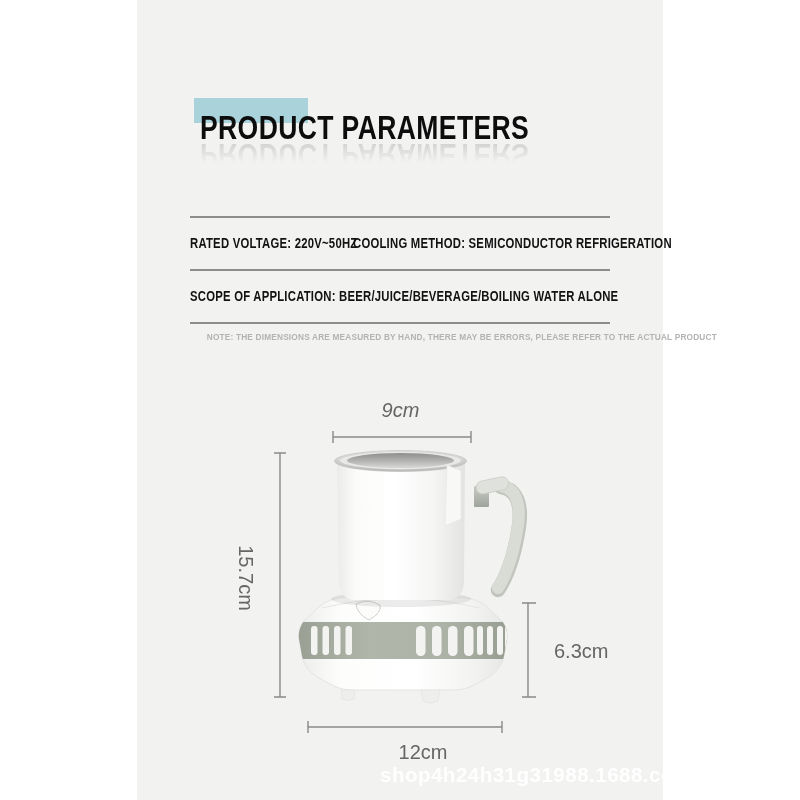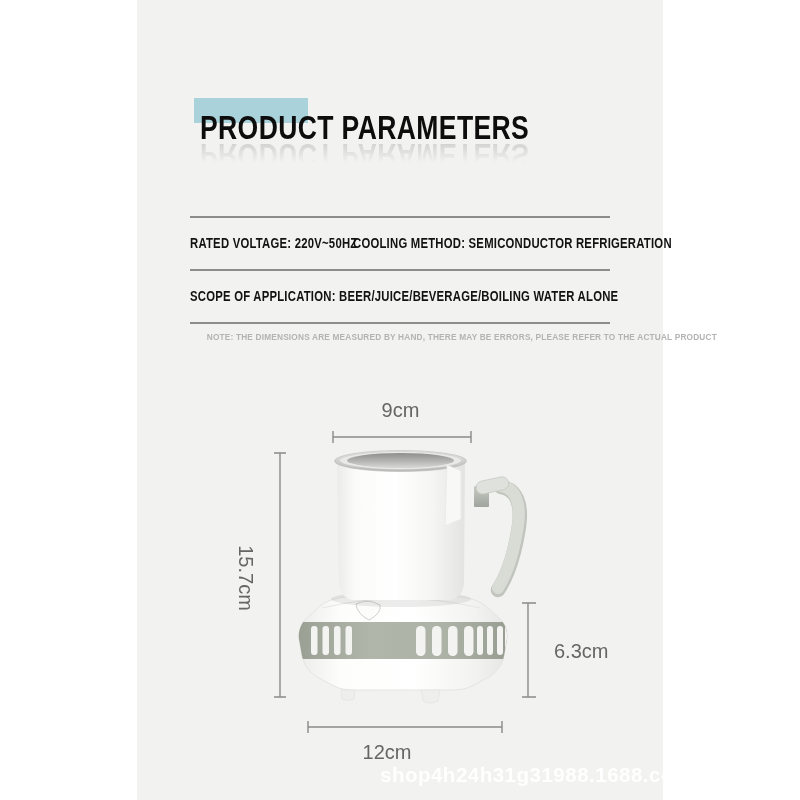--- a/index.html
+++ b/index.html
@@ -46,24 +46,24 @@
   .cell-r1c2{left:353px;top:236px;}
   .cell-r2c1{left:190px;top:289px;}
   .table-note{
     position:absolute;left:190px;top:332px;width:420px;text-align:center;
     font-size:9px;font-weight:bold;color:#b3b3b3;
     letter-spacing:0.2px;white-space:nowrap;
     transform:scaleX(0.92);transform-origin:center top;
   }
   
   .dim{position:absolute;color:#666666;font-size:20px;line-height:1.1;}
-  .dim-top{left:368px;top:399px;width:65px;text-align:center;}
+  .dim-top{left:368px;top:399px;width:65px;text-align:center;font-style:italic;}
   .dim-left{left:211px;top:567px;width:70px;text-align:center;transform:rotate(90deg);}
   .dim-right{left:554px;top:640px;}
-  .dim-bottom{left:356px;top:741px;width:62px;text-align:center;}
+  .dim-bottom{left:392px;top:741px;width:62px;text-align:center;}
   
   .diagram{position:absolute;left:0;top:0;width:800px;height:800px;}
   
   .watermark{
     position:absolute;left:380px;top:763px;
     font-size:20.5px;font-weight:bold;letter-spacing:0.5px;
     color:rgba(255,255,255,0.95);white-space:nowrap;
   }
 </style>
 </head>

